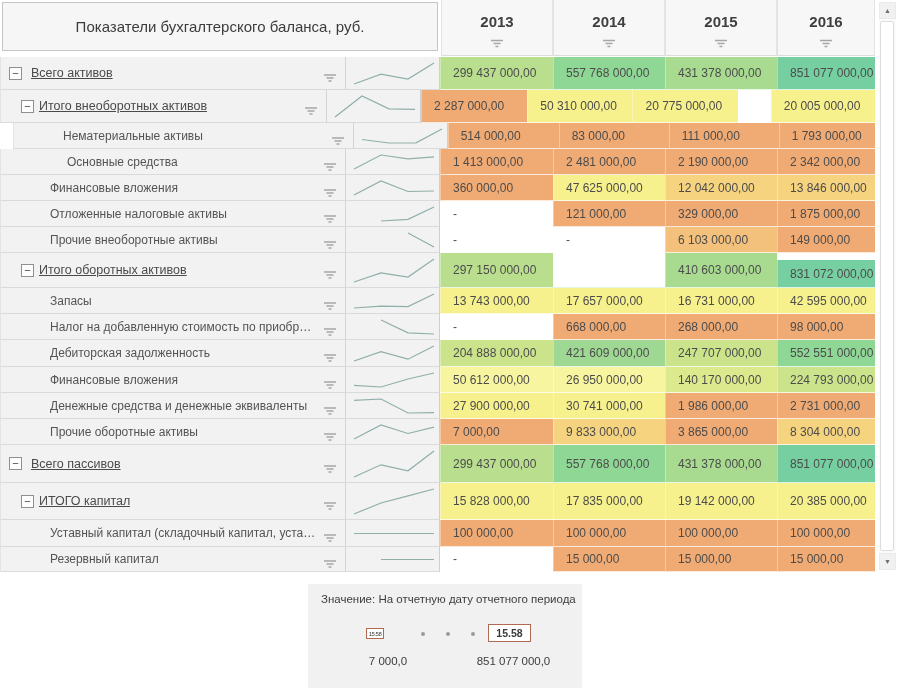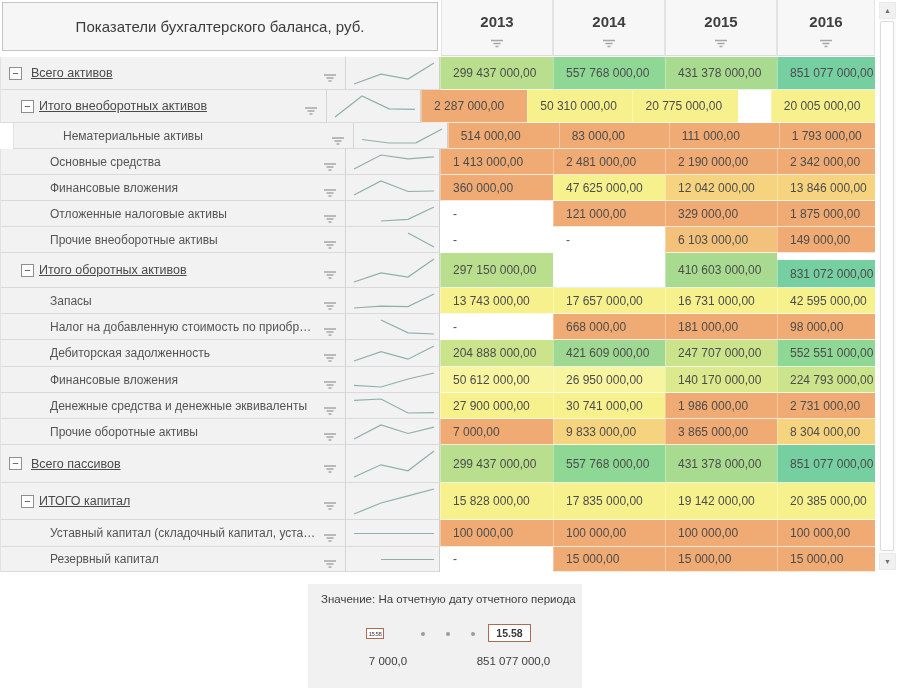--- a/index.html
+++ b/index.html
@@ -127,21 +127,21 @@
           </div>
           <div class="cell-spark"><svg width="93" height="26">
               <polyline points="8,16.5 35,20.0 62,19.8 88,6.0" fill="none" stroke="#8FAFAA" stroke-width="1.2"></polyline>
             </svg></div>
           <div class="cell-val" style="width: 113px; background: rgb(240, 170, 115);">514 000,00</div>
           <div class="cell-val" style="width: 112px; background: rgb(240, 170, 115);">83 000,00</div>
           <div class="cell-val" style="width: 112px; background: rgb(240, 170, 115);">111 000,00</div>
           <div class="cell-val" style="width: 98px; background: rgb(240, 170, 115);">1 793 000,00</div>
         </div>
         <div class="row" style="height: 26px;">
-          <div class="cell-label" style="padding-left: 49px;">
+          <div class="cell-label" style="padding-left: 66px;">
             <span class="lbl lbl-detail">Основные средства</span>
             <span class="funnel"><svg width="14" height="9" viewBox="0 0 14 9">
                 <path d="M1 1.5h12M3.5 4.5h7M5.5 7.5h3" stroke="#A6A6A6" stroke-width="1.4" fill="none"></path>
               </svg></span>
           </div>
           <div class="cell-spark"><svg width="93" height="26">
               <polyline points="8,20.0 35,6.0 62,9.8 88,7.8" fill="none" stroke="#8FAFAA" stroke-width="1.2"></polyline>
             </svg></div>
           <div class="cell-val" style="width: 113px; background: rgb(240, 170, 115);">1 413 000,00</div>
           <div class="cell-val" style="width: 112px; background: rgb(240, 170, 115);">2 481 000,00</div>
@@ -229,21 +229,21 @@
             <span class="lbl lbl-detail">Налог на добавленную стоимость по приобретен...</span>
             <span class="funnel"><svg width="14" height="9" viewBox="0 0 14 9">
                 <path d="M1 1.5h12M3.5 4.5h7M5.5 7.5h3" stroke="#A6A6A6" stroke-width="1.4" fill="none"></path>
               </svg></span>
           </div>
           <div class="cell-spark"><svg width="93" height="26">
               <polyline points="35,6.0 62,18.9 88,20.0" fill="none" stroke="#8FAFAA" stroke-width="1.2"></polyline>
             </svg></div>
           <div class="cell-val" style="width: 113px; background: rgb(255, 255, 255);">-</div>
           <div class="cell-val" style="width: 112px; background: rgb(240, 170, 115);">668 000,00</div>
-          <div class="cell-val" style="width: 112px; background: rgb(240, 170, 115);">181 000,00</div>
+          <div class="cell-val" style="width: 112px; background: rgb(240, 170, 115);">268 000,00</div>
           <div class="cell-val" style="width: 98px; background: rgb(240, 170, 115);">98 000,00</div>
         </div>
         <div class="row" style="height: 27px;">
           <div class="cell-label" style="padding-left: 49px;">
             <span class="lbl lbl-detail">Дебиторская задолженность</span>
             <span class="funnel"><svg width="14" height="9" viewBox="0 0 14 9">
                 <path d="M1 1.5h12M3.5 4.5h7M5.5 7.5h3" stroke="#A6A6A6" stroke-width="1.4" fill="none"></path>
               </svg></span>
           </div>
           <div class="cell-spark"><svg width="93" height="27">

